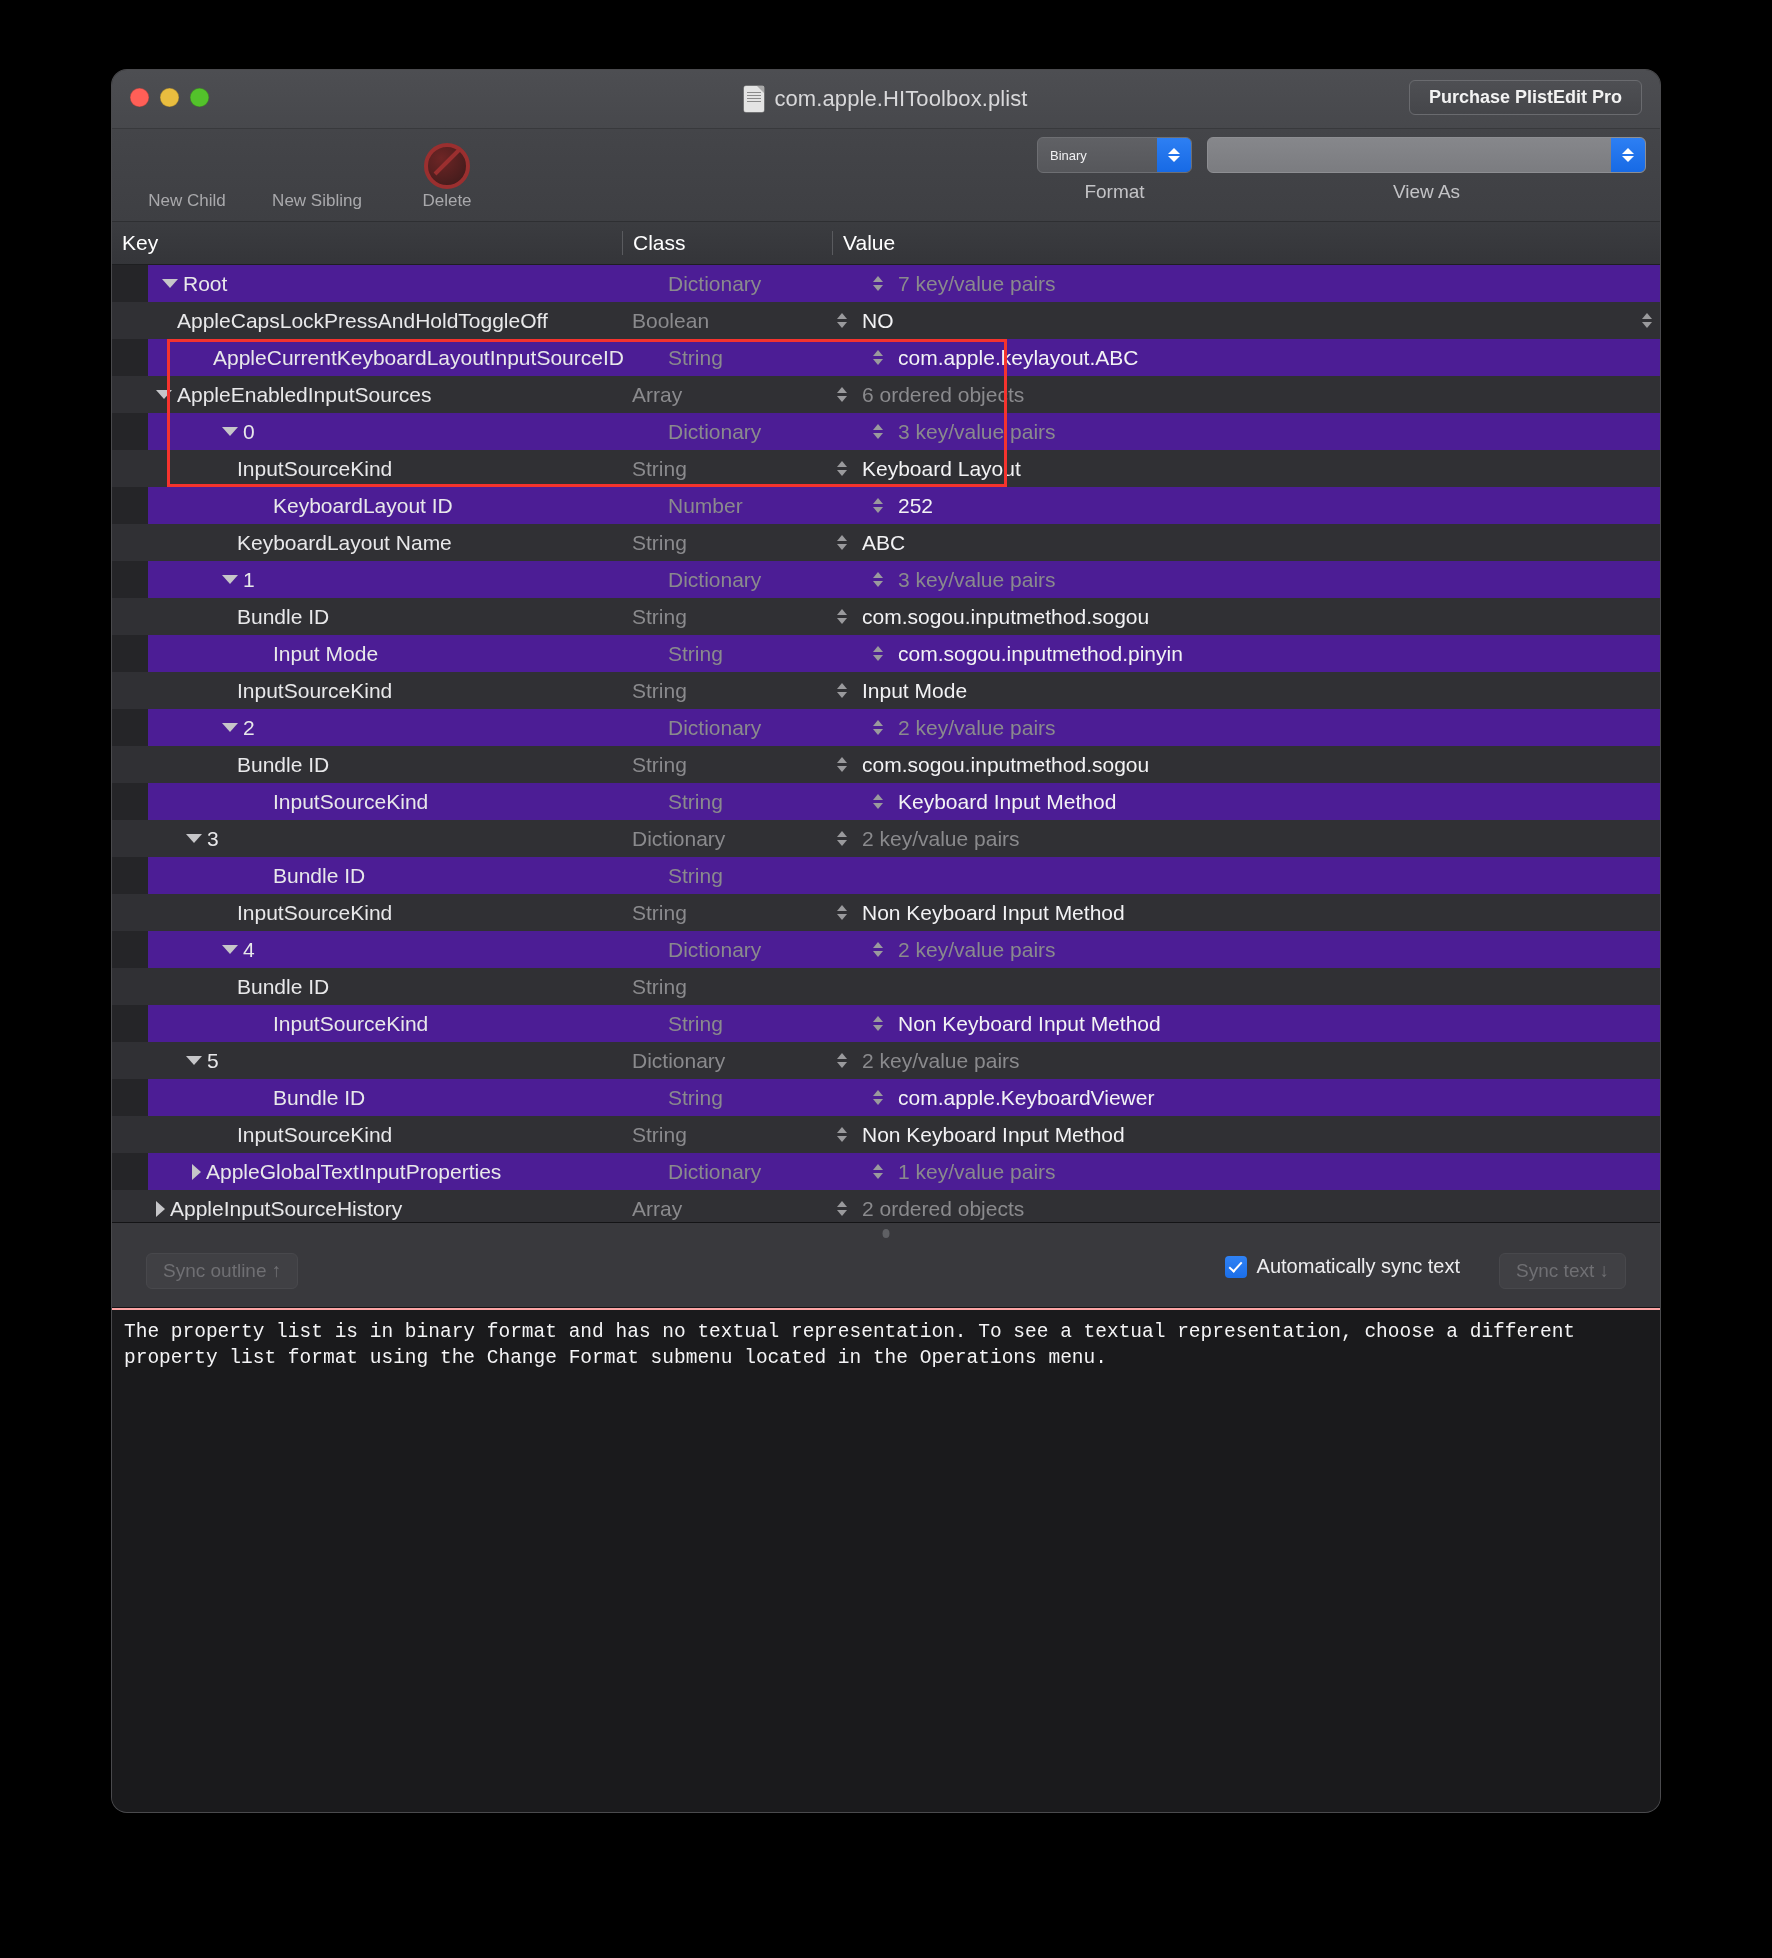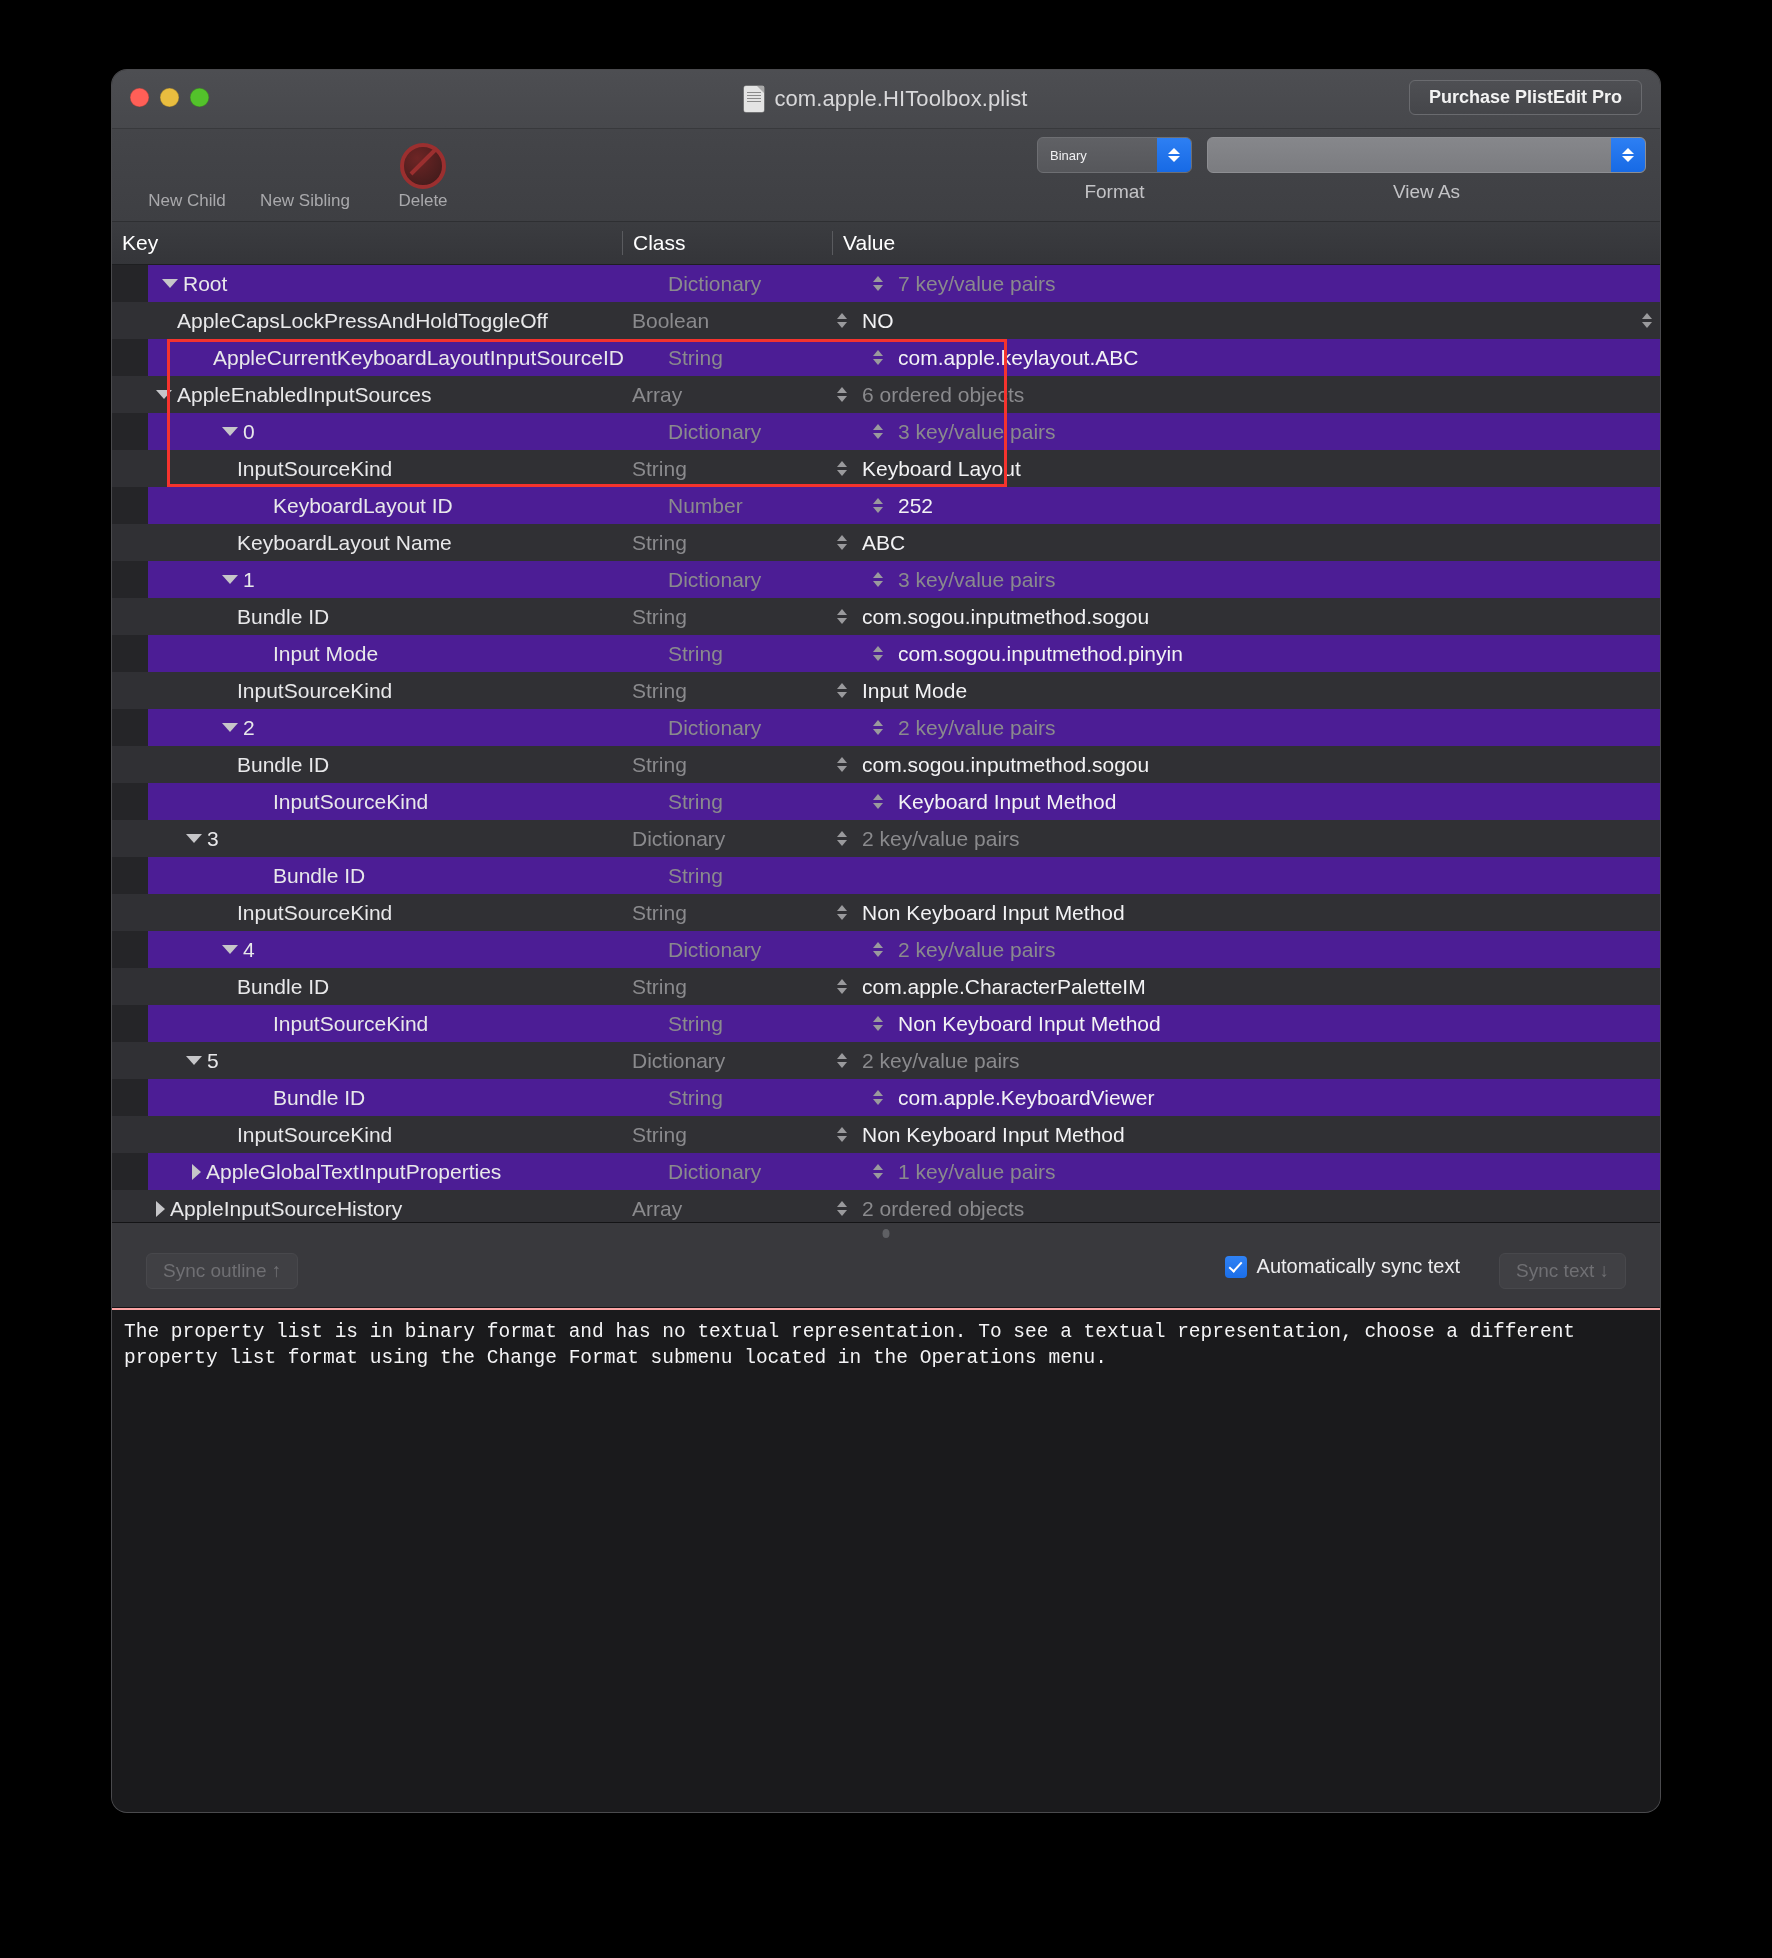--- a/index.html
+++ b/index.html
@@ -103,21 +103,21 @@
     position: relative;
     height: 92px;
     background: linear-gradient(#444549, #3e3f43);
     border-bottom: 1px solid #2e2f32;
     flex: 0 0 auto;
   }
   #tool-items {
     position: absolute;
     left: 16px; top: 4px;
     display: flex;
-    gap: 0;
+    gap: 12px;
   }
   .tool {
     width: 118px;
     display: flex; flex-direction: column; align-items: center;
     cursor: pointer;
   }
   .tool .glyph {
     height: 56px;
     display: flex; align-items: flex-end; justify-content: center;
     gap: 4px;
@@ -727,27 +727,20 @@
             </span>
             <span class="muted">2 key/value pairs</span>
           </div>
         </div>
         <div class="row odd">
           <div class="cell-key" style="padding-left: 104px;">
             <span class="tri none"></span>
             <span>Bundle ID</span>
           </div>
           <div class="cell-class muted">String</div>
-          <div class="cell-value">
-            <span class="val-stepper">
-              <span class="vchev up"></span>
-              <span class="vchev down"></span>
-            </span>
-            <span class="bright">com.apple.CharacterPaletteIM</span>
-          </div>
         </div>
         <div class="row even">
           <div class="cell-key" style="padding-left: 104px;">
             <span class="tri none"></span>
             <span>InputSourceKind</span>
           </div>
           <div class="cell-class muted">String</div>
           <div class="cell-value">
             <span class="val-stepper">
               <span class="vchev up"></span>

